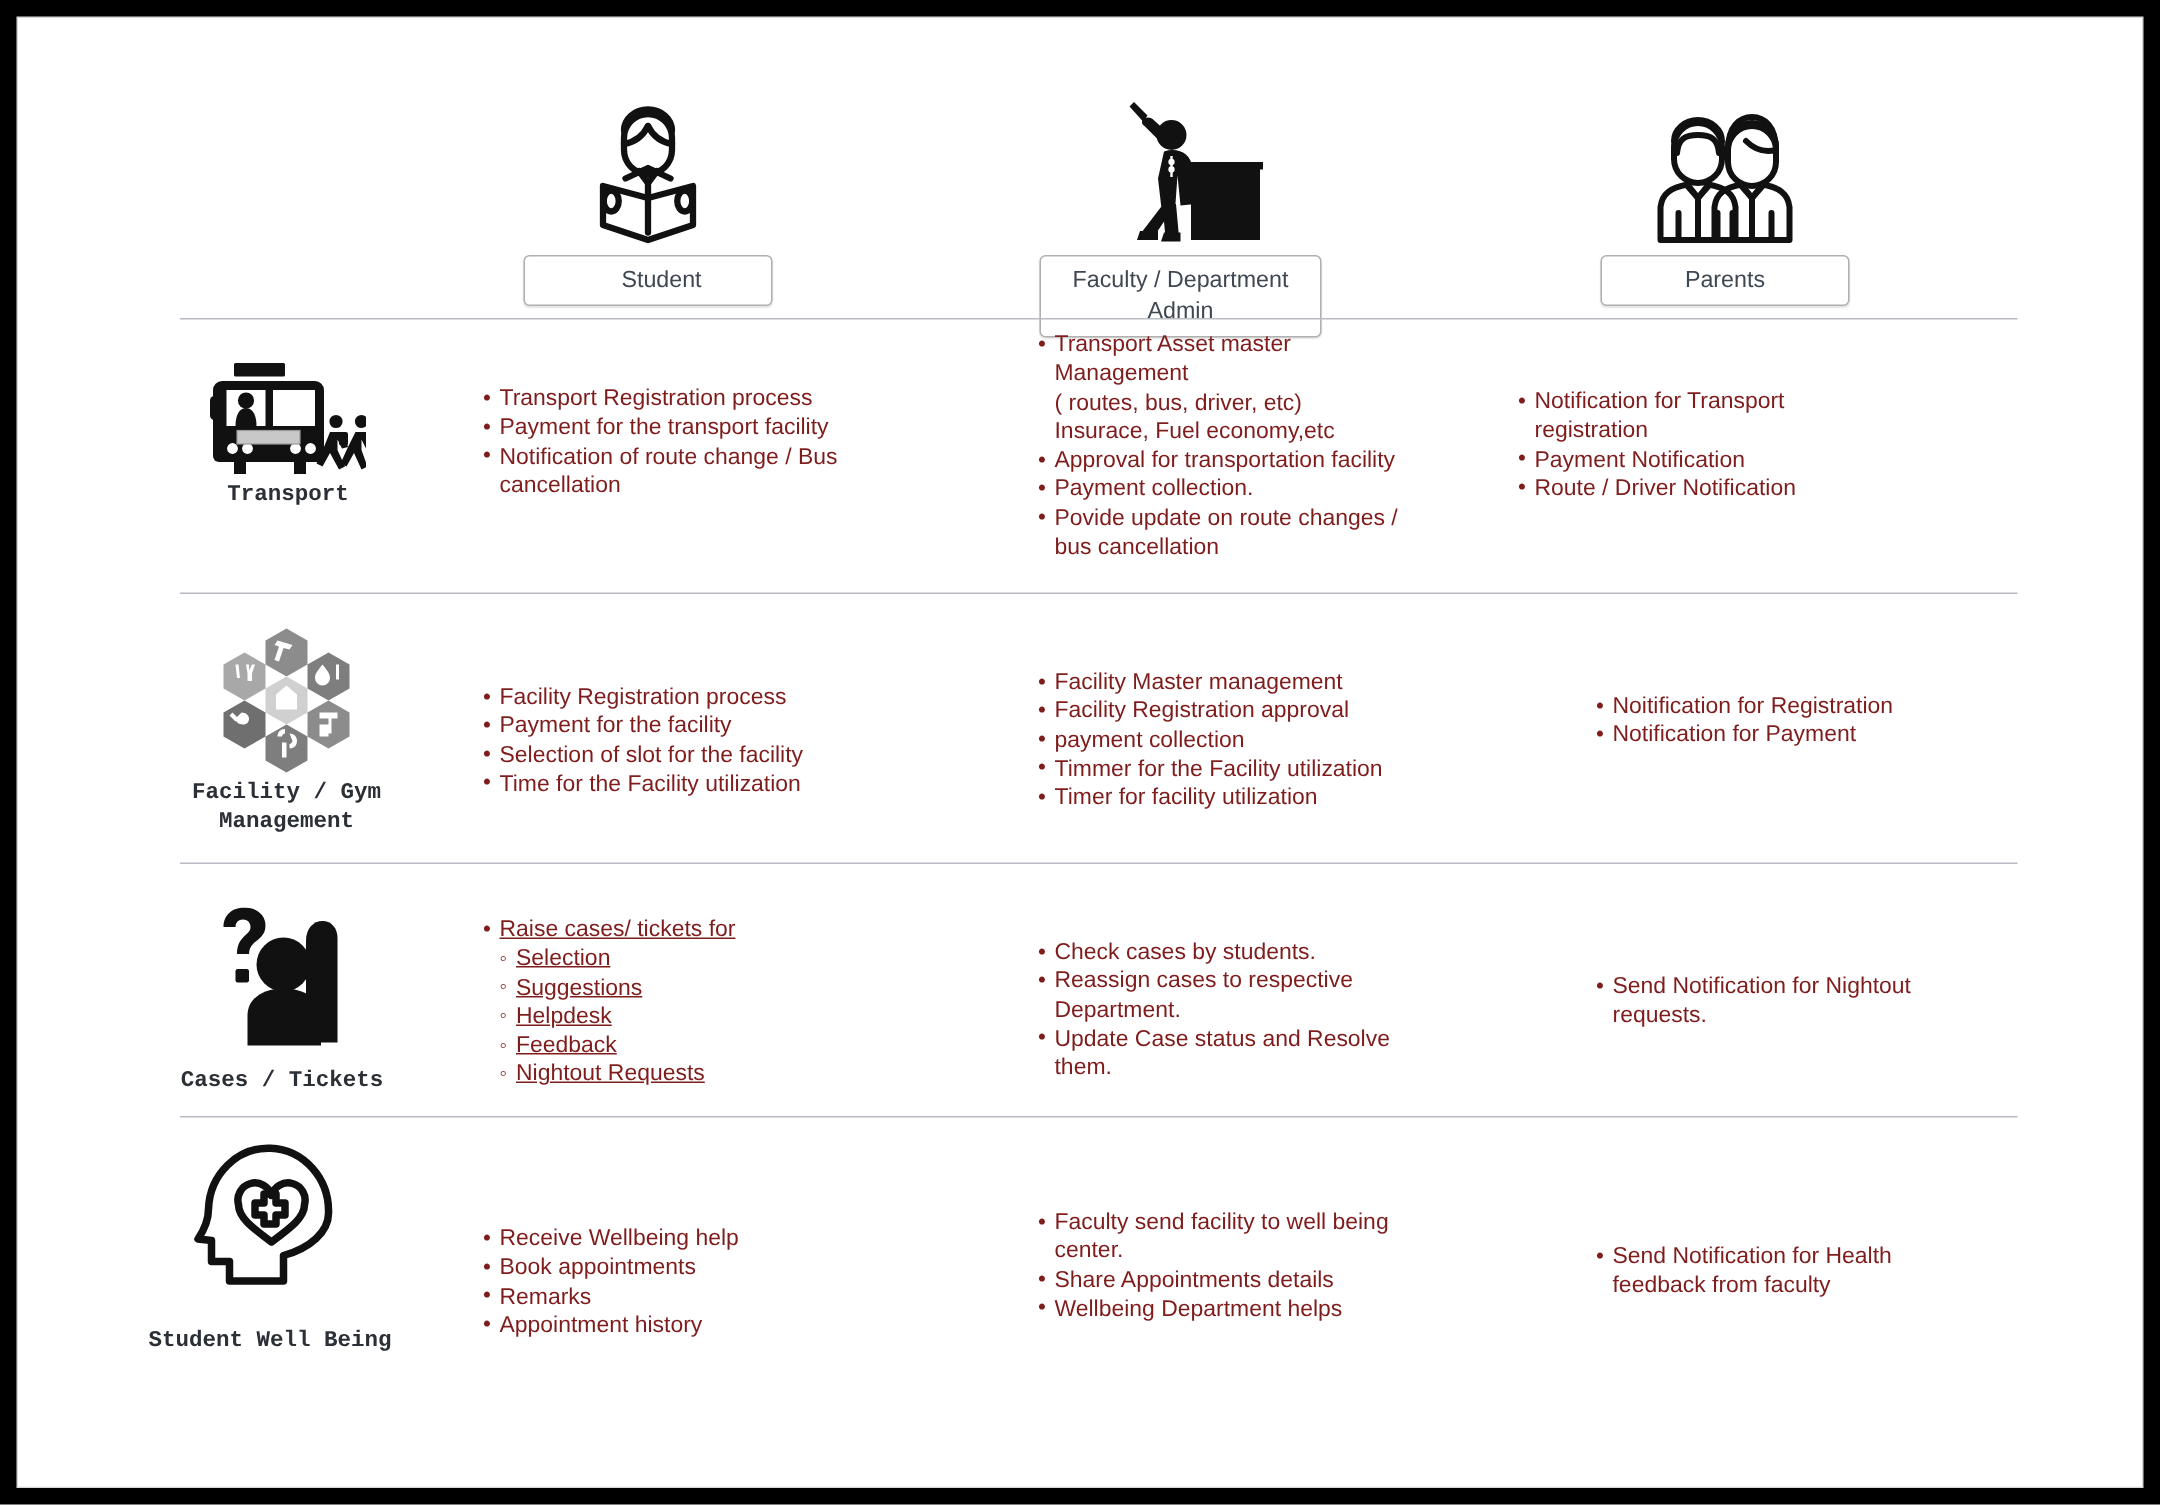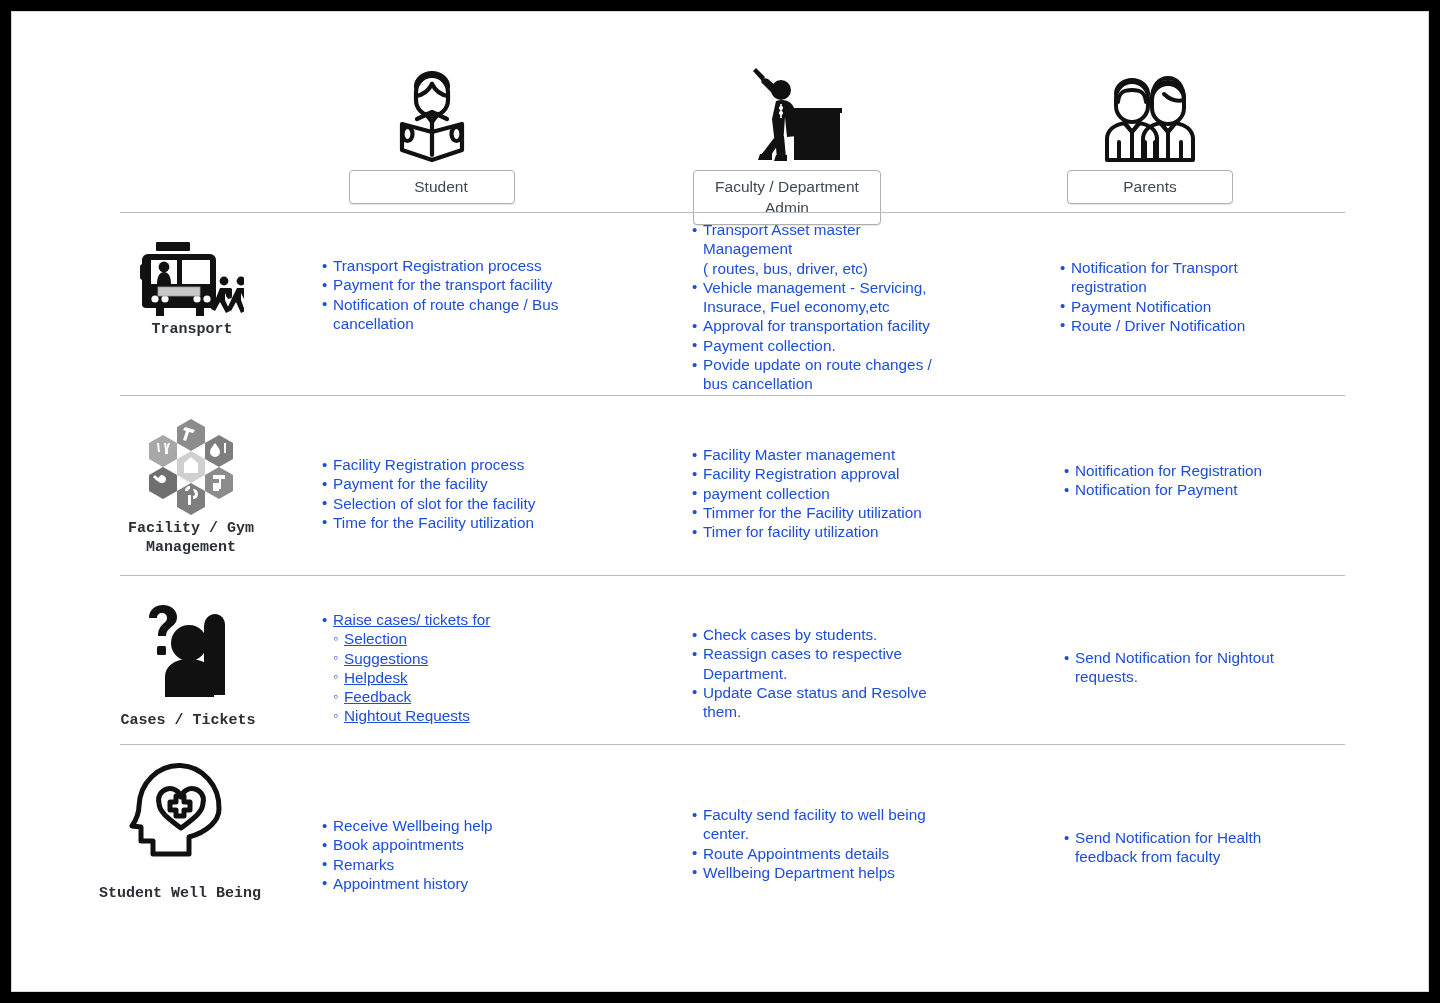--- a/index.html
+++ b/index.html
@@ -79,21 +79,21 @@
     color: #2b2f36;
     text-align: center;
     line-height: 19px;
     white-space: pre-line;
     font-family: Liberation Mono, monospace;
   }
 
   
   .bullets {
     position: absolute;
-    color: #1d4ed8;
+    color: #7f1d1d;
     font-size: 15.3px;
     line-height: 19.3px;
   }
   .bullets .bullet {
     position: relative;
     padding-left: 11px;
     margin: 0 0 0 0;
   }
   .bullets .bullet::before {
     content: "•";
@@ -239,29 +239,28 @@
       <div class="bullet">Transport Registration process</div>
       <div class="bullet">Payment for the transport facility</div>
       <div class="bullet">Notification of route change / Bus</div>
       <div class="cont">cancellation</div>
     </div>
 
     <div class="bullets" style="left:680px; top:208px; width:300px;">
       <div class="bullet">Transport Asset master</div>
       <div class="cont">Management</div>
       <div class="cont">( routes, bus, driver, etc)</div>
-      <div class="bullet">Vehicle management - Servicing,</div>
       <div class="cont">Insurace, Fuel economy,etc</div>
       <div class="bullet">Approval for transportation facility</div>
       <div class="bullet">Payment collection.</div>
       <div class="bullet">Povide update on route changes /</div>
       <div class="cont">bus cancellation</div>
     </div>
 
-    <div class="bullets" style="left:1048px; top:246px; width:270px;">
+    <div class="bullets" style="left:1000px; top:246px; width:270px;">
       <div class="bullet">Notification for Transport</div>
       <div class="cont">registration</div>
       <div class="bullet">Payment Notification</div>
       <div class="bullet">Route / Driver Notification</div>
     </div>
 
     <div class="row-icon-block" style="left:89px; top:405px;">
       <div class="row-icon">
         <svg width="112" height="100" viewBox="0 0 112 100">
           <defs>
@@ -366,21 +365,21 @@
     <div class="bullets" style="left:310px; top:804px; width:260px;">
       <div class="bullet">Receive Wellbeing help</div>
       <div class="bullet">Book appointments</div>
       <div class="bullet">Remarks</div>
       <div class="bullet">Appointment history</div>
     </div>
 
     <div class="bullets" style="left:680px; top:793px; width:300px;">
       <div class="bullet">Faculty send facility to well being</div>
       <div class="cont">center.</div>
-      <div class="bullet">Route Appointments details</div>
+      <div class="bullet">Share Appointments details</div>
       <div class="bullet">Wellbeing Department helps</div>
     </div>
 
     <div class="bullets" style="left:1052px; top:816px; width:280px;">
       <div class="bullet">Send Notification for Health</div>
       <div class="cont">feedback from faculty</div>
     </div>
 
   </div>
 </div>

